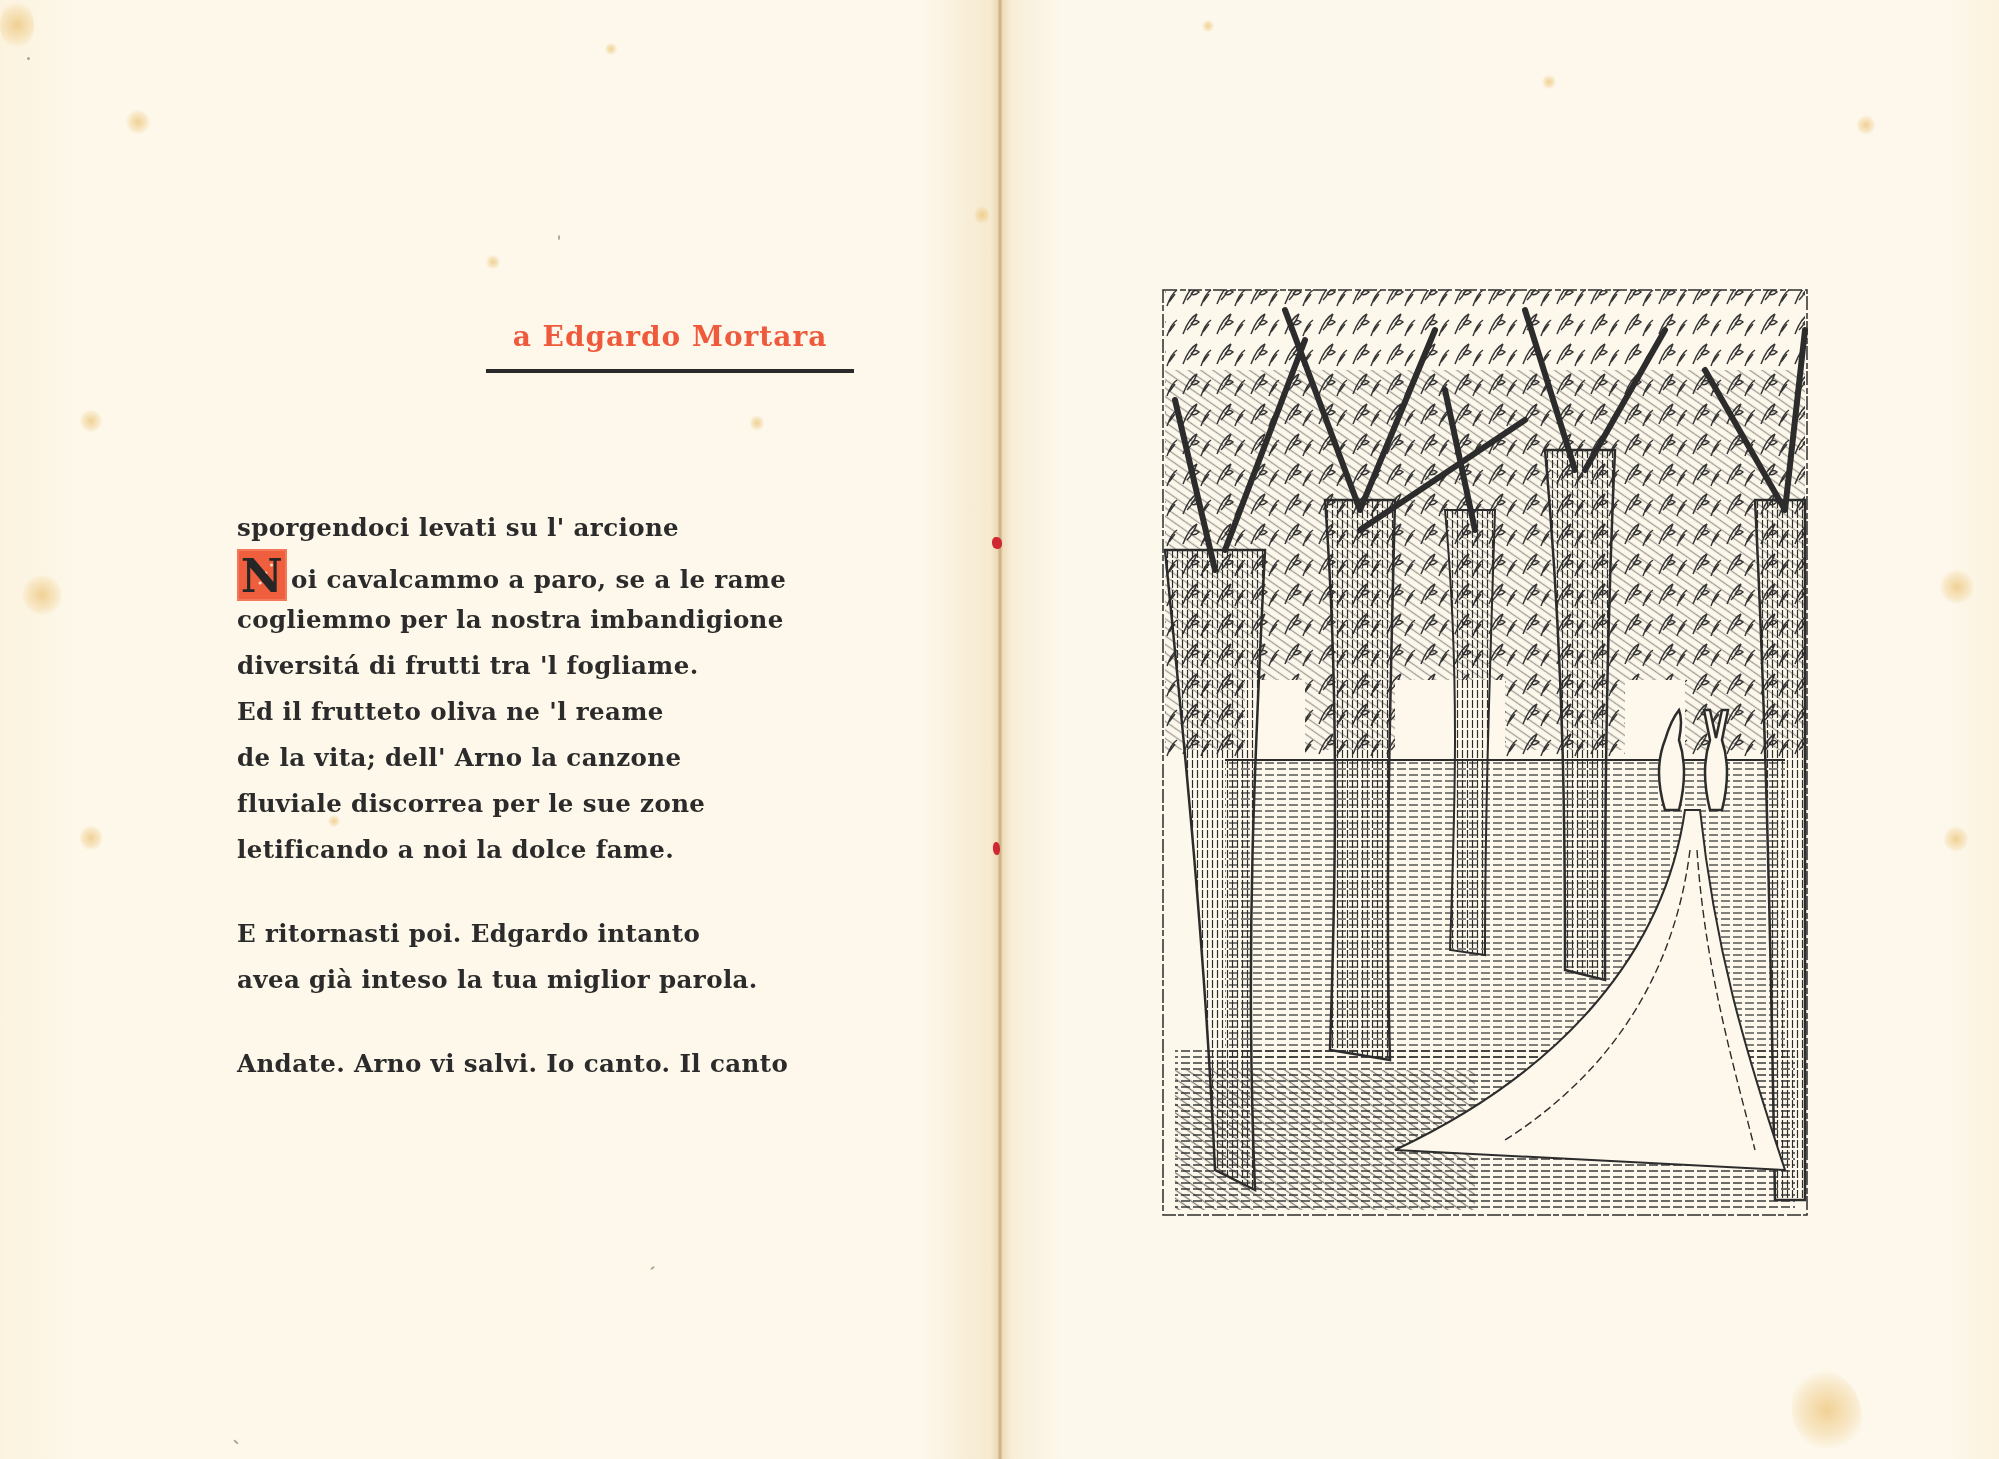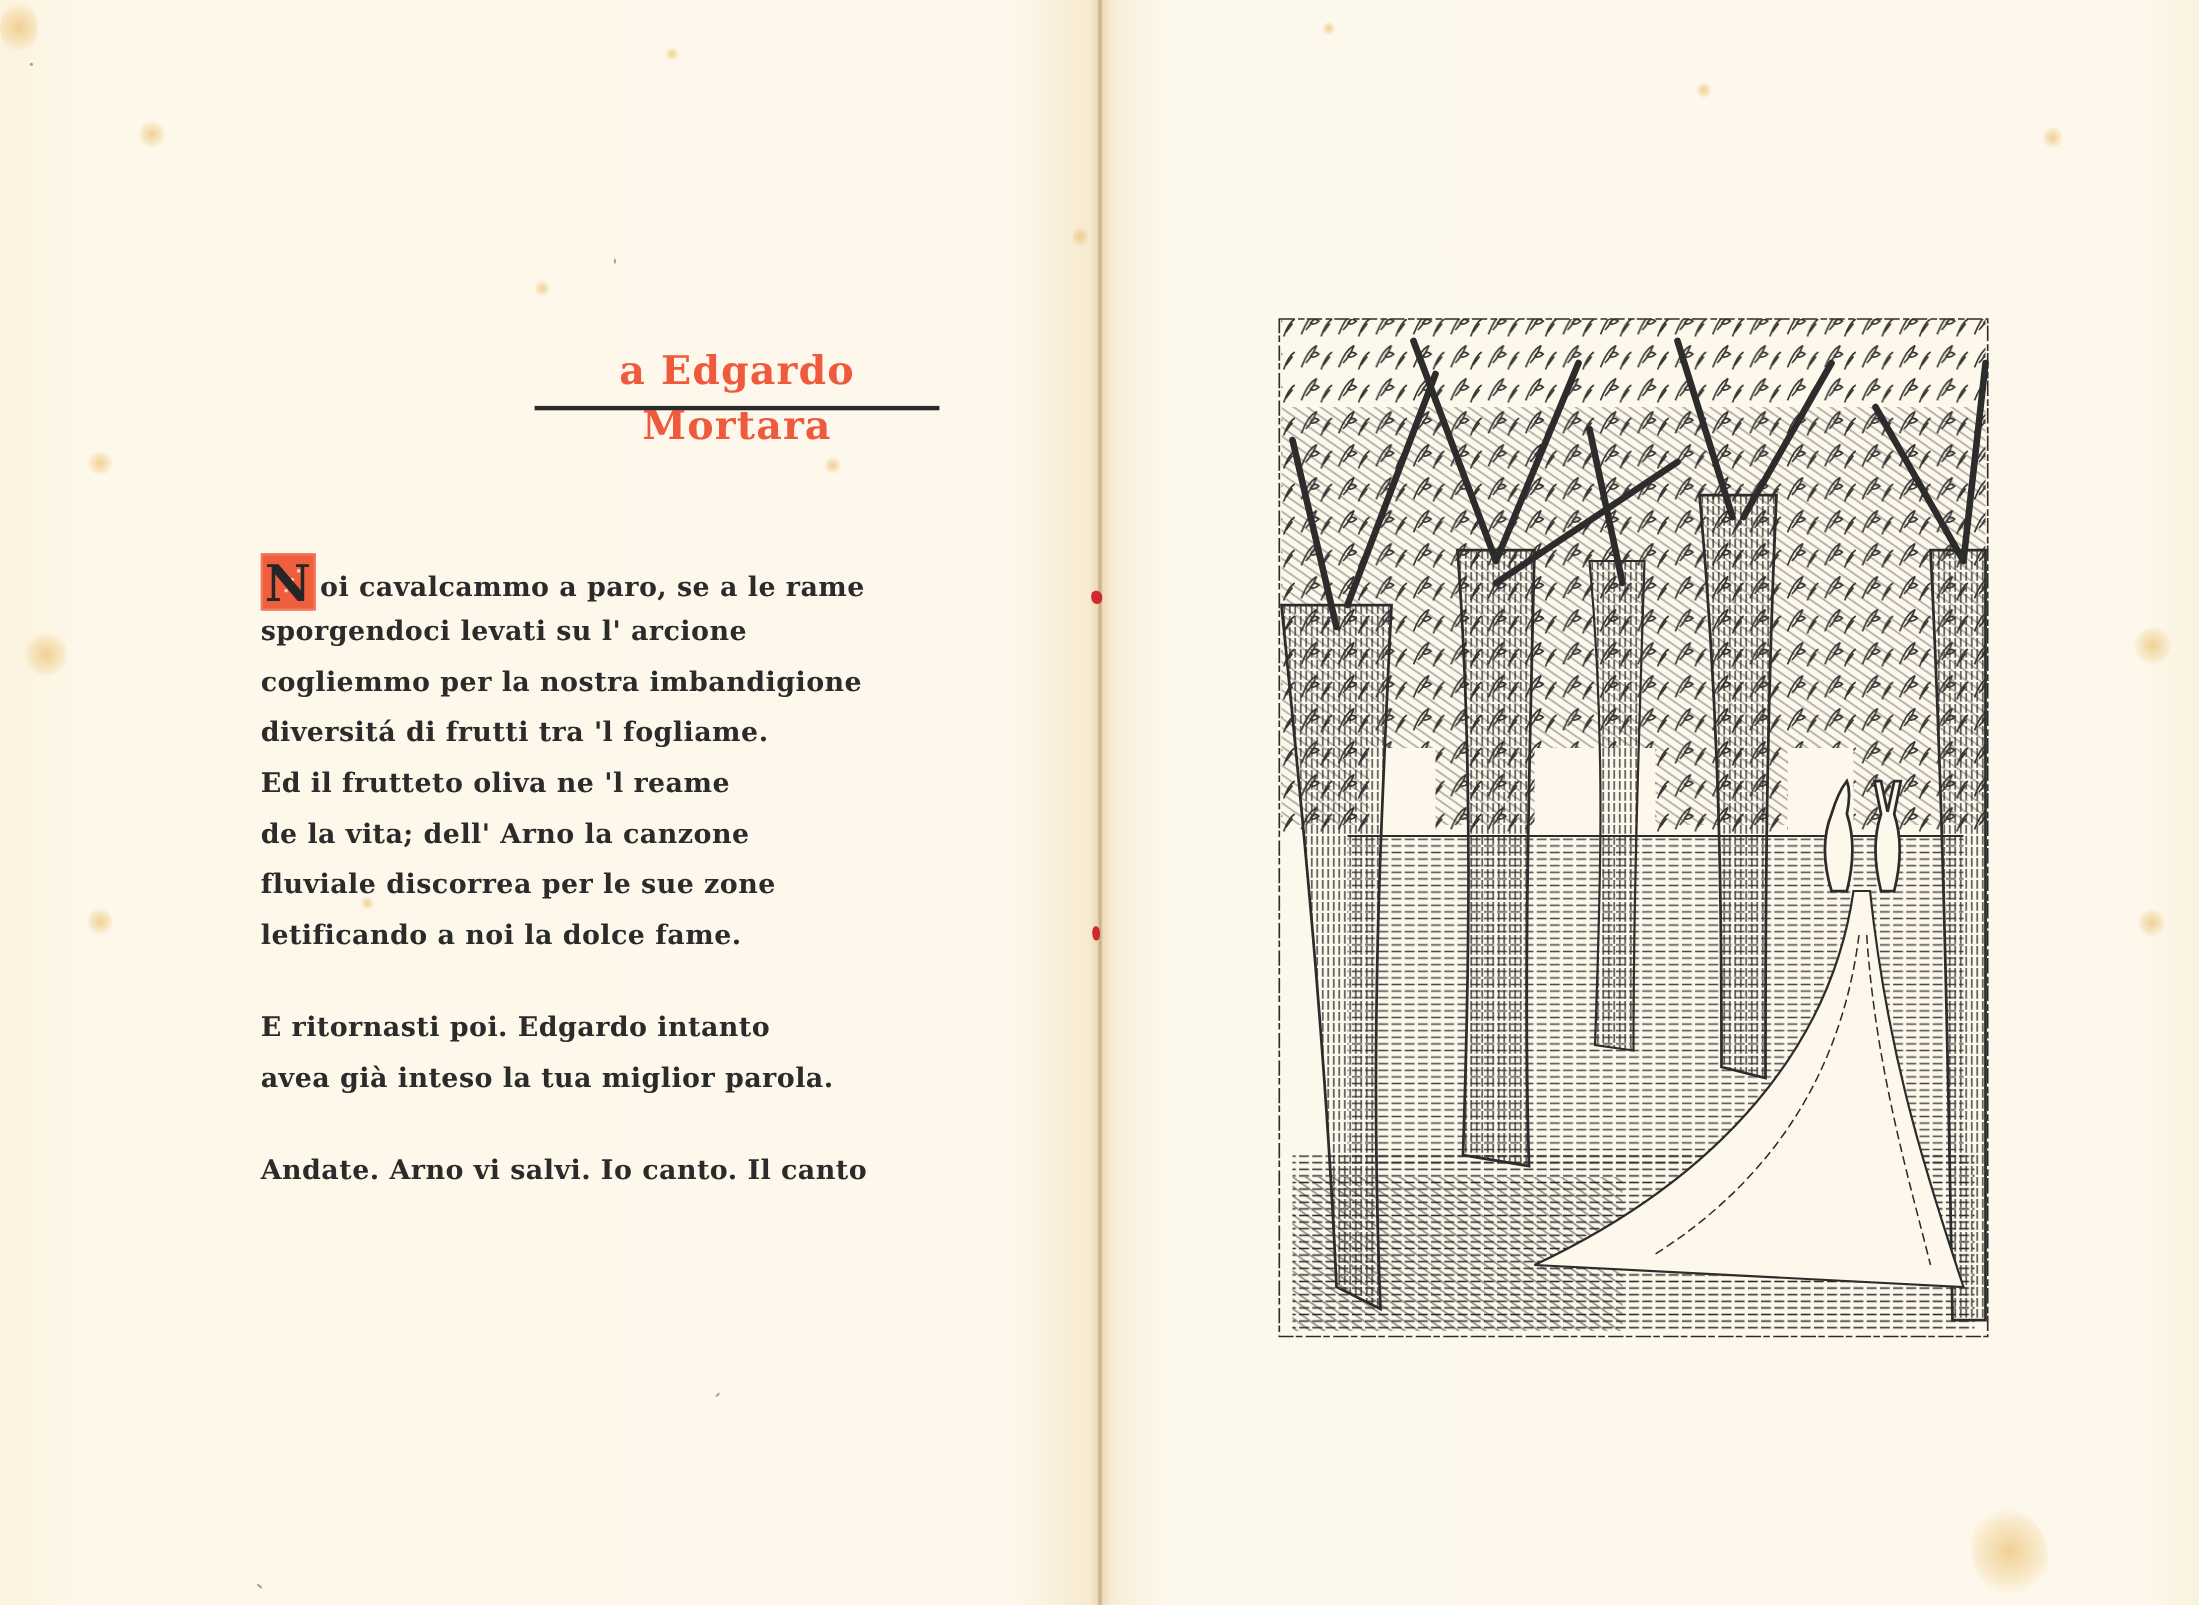--- a/index.html
+++ b/index.html
@@ -26,21 +26,21 @@
   .thread.t1 { top: 537px; }
   .thread.t2 { top: 842px; width: 7px; height: 13px; left: 993px; }
   .foxing { position: absolute; border-radius: 50%; background: radial-gradient(circle, rgba(236,196,120,0.75) 0%, rgba(240,205,140,0.3) 55%, rgba(255,255,255,0) 75%); }
 
   .dedication {
     position: absolute; left: 487px; top: 312px; width: 366px;
     text-align: center;
     color: #ef5a3c;
     font-family: "DejaVu Serif", serif;
     font-weight: bold;
-    font-size: 36px; letter-spacing: 1px;
+    font-size: 28px; letter-spacing: 1px;
     line-height: 50px;
   }
   .dedication-rule {
     position: absolute; left: 486px; top: 369px; width: 368px; height: 4px;
     background: #2a2a2a;
   }
 
   .poem {
     position: absolute; left: 237px; top: 505px; width: 560px;
     color: #2b2b2b;
@@ -98,22 +98,22 @@
     <div class="speck" style="left:27px;top:57px;"></div>
     <div class="speck" style="left:233px;top:1441px;transform:rotate(40deg);width:6px;height:2px;"></div>
     <div class="speck" style="left:650px;top:1267px;transform:rotate(-40deg);width:5px;height:2px;"></div>
     <div class="speck" style="left:558px;top:235px;width:2px;height:5px;"></div>
 
     <div class="dedication">a Edgardo Mortara</div>
     <div class="dedication-rule"></div>
 
     <div class="poem">
       <div class="stanza">
+        <div class="line">sporgendoci levati su l' arcione</div>
         <div class="line"><span class="dropcap"><span>N</span></span><span>oi cavalcammo a paro, se a le rame</span></div>
-        <div class="line">sporgendoci levati su l' arcione</div>
         <div class="line">cogliemmo per la nostra imbandigione</div>
         <div class="line">diversitá di frutti tra 'l fogliame.</div>
         <div class="line">Ed il frutteto oliva ne 'l reame</div>
         <div class="line">de la vita; dell' Arno la canzone</div>
         <div class="line">fluviale discorrea per le sue zone</div>
         <div class="line">letificando a noi la dolce fame.</div>
       </div>
       <div class="stanza-gap"></div>
       <div class="stanza">
         <div class="line">E ritornasti poi. Edgardo intanto</div>

